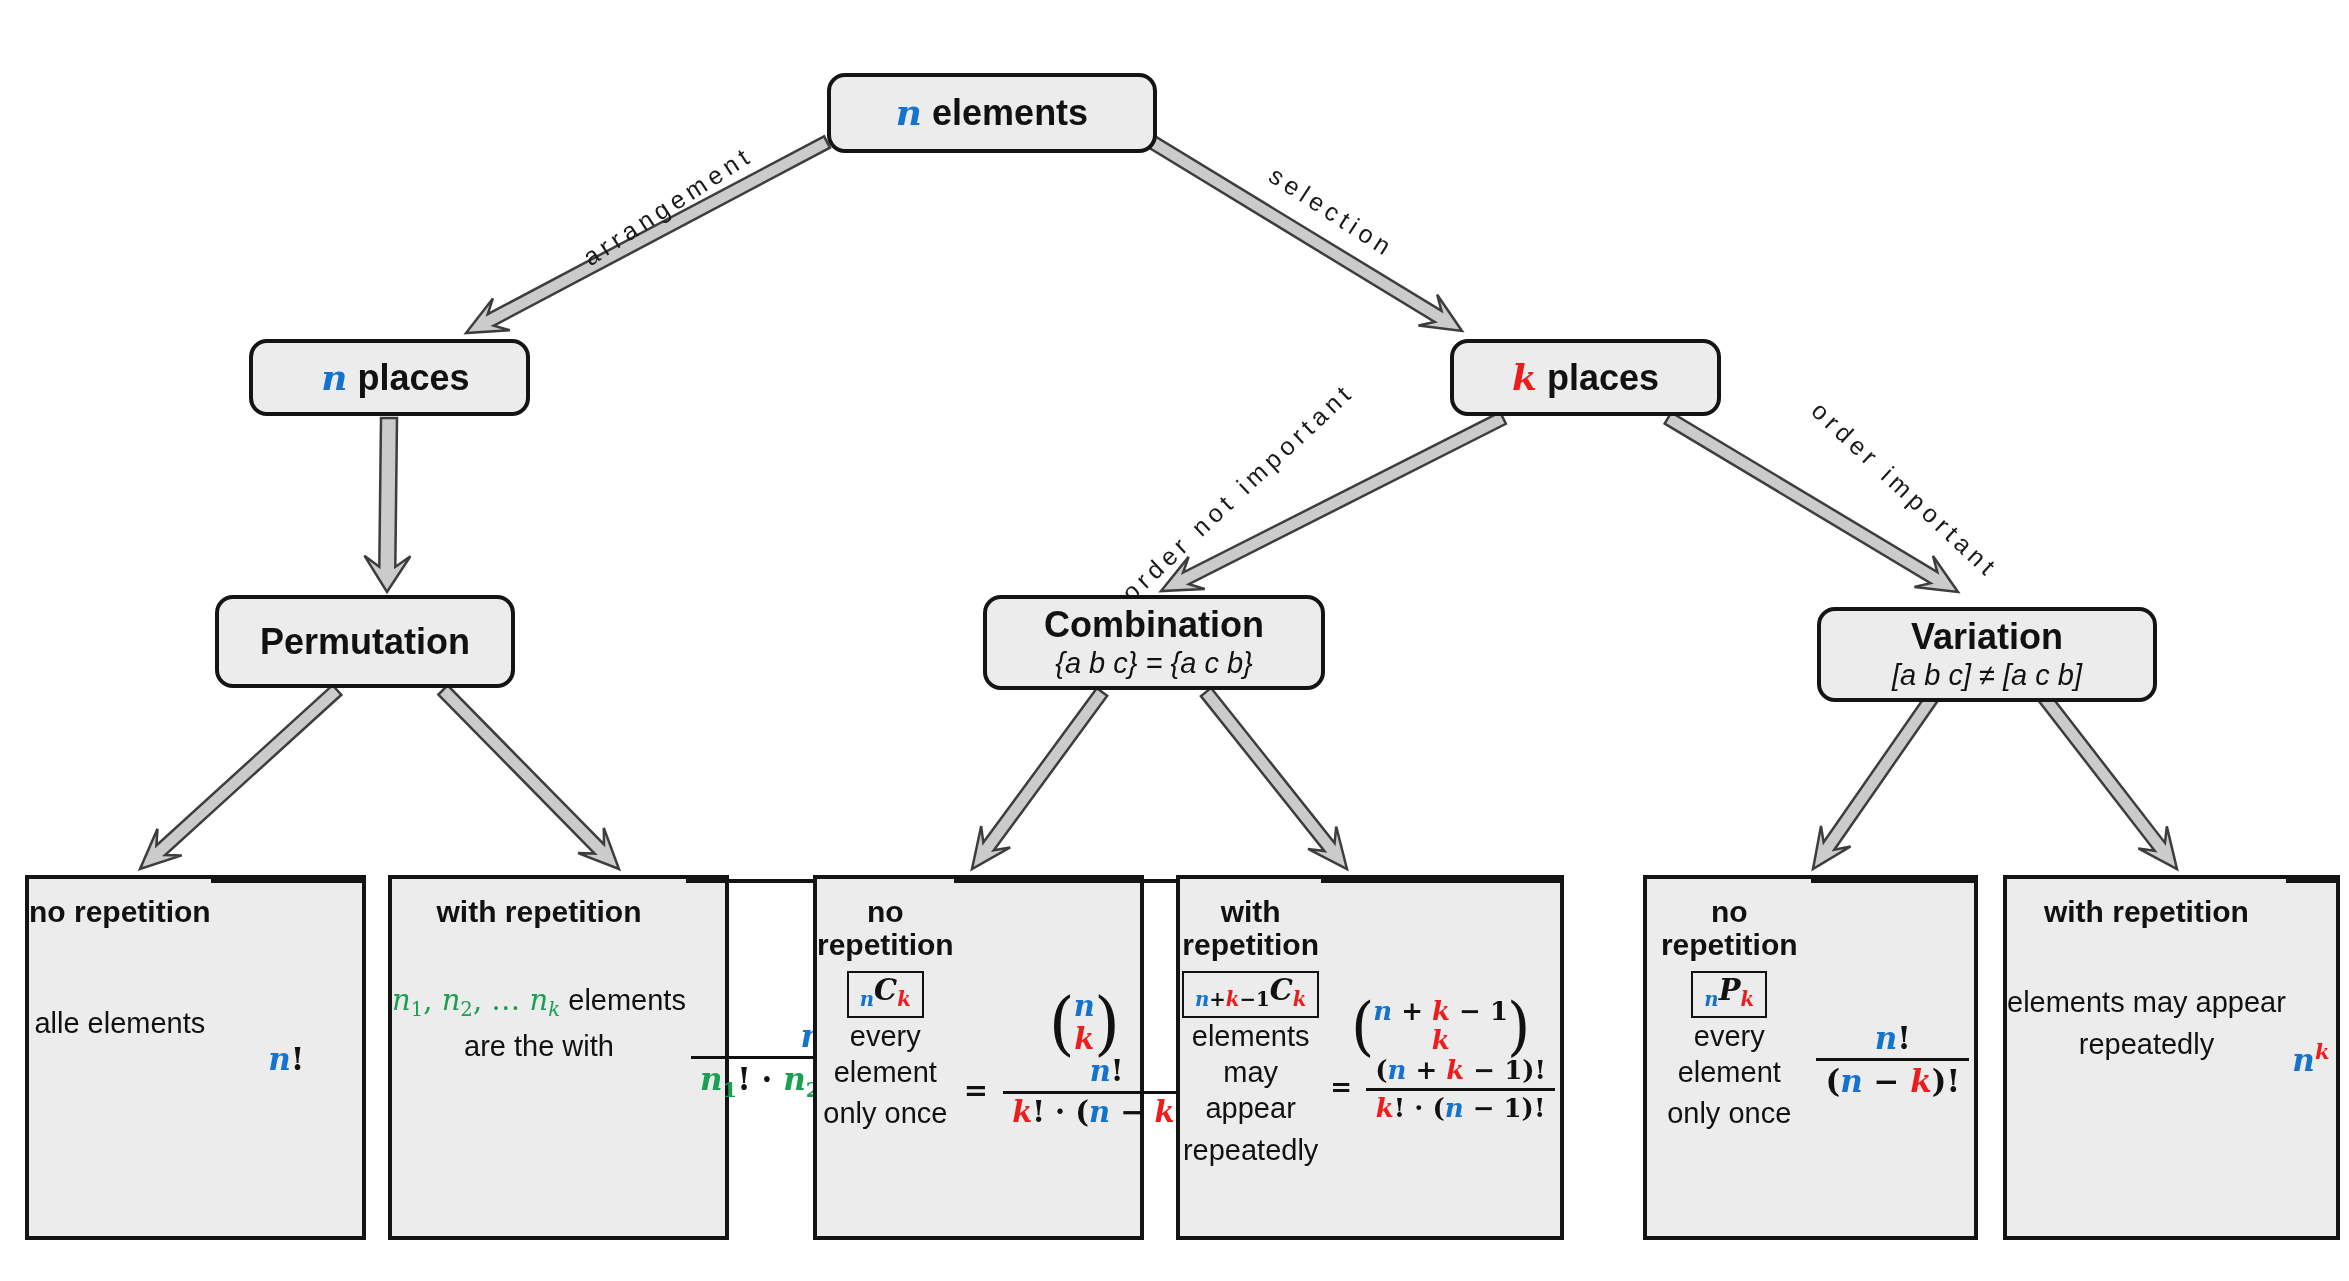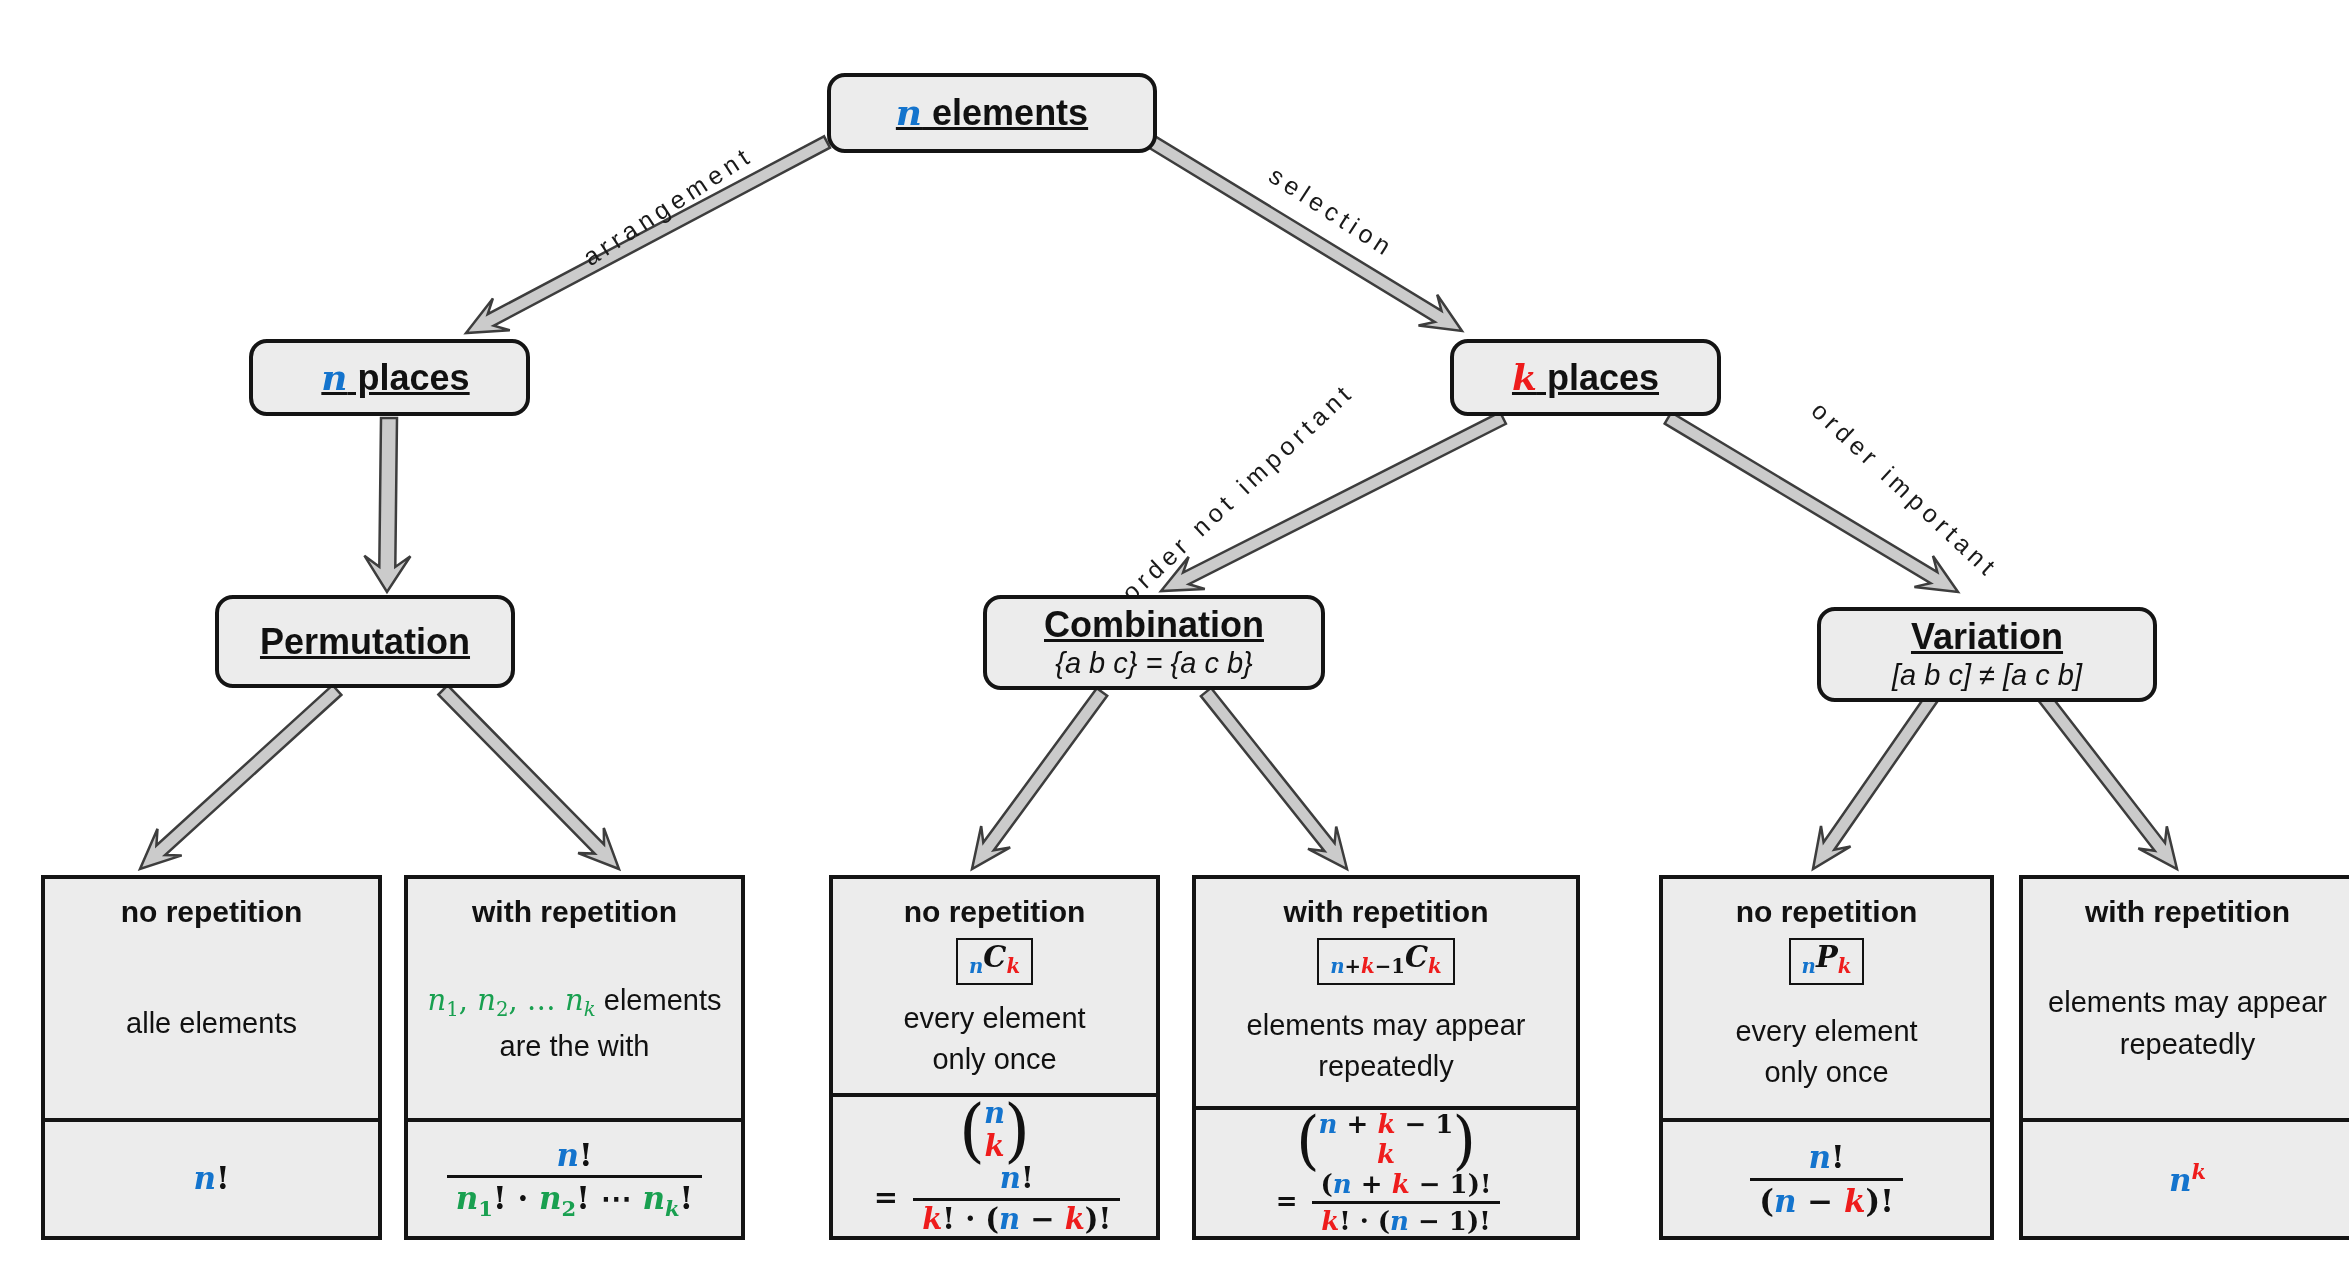--- a/index.html
+++ b/index.html
@@ -13,21 +13,21 @@
   body{width:2349px;height:1281px;position:relative;overflow:hidden;
        font-family:"Liberation Sans",sans-serif;color:#111;}
   #canvas{position:absolute;left:0;top:0;width:2349px;height:1281px;}
   #arrows{position:absolute;left:0;top:0;}
   #arrows path{fill:var(--arrow_fill);stroke:var(--arrow_stroke);stroke-width:2.5;}
 
   
   .node{position:absolute;background:var(--box_fill);border:4px solid var(--box_border);
         border-radius:18px;display:flex;flex-direction:column;align-items:center;
         justify-content:center;}
-  .node-title{font-weight:bold;font-size:36px;text-align:right;line-height:1.1;text-decoration:underline;}
+  .node-title{font-weight:bold;font-size:36px;text-align:right;line-height:1.1;}
   .node-subtitle{font-family:Liberation Sans, sans-serif;font-style:italic;font-size:29px;
         font-weight:normal;margin-top:3px;text-align:center;}
 
   
   .tk{white-space:pre;}
   .math{font-family:"DejaVu Serif",serif;font-weight:bold;}
   .it{font-style:italic;}
   .plain{font-family:"Liberation Sans",sans-serif;font-style:normal;}
   .sub{font-size:.68em;vertical-align:-0.32em;}
   .sup{font-size:.68em;vertical-align:.55em;}
@@ -37,21 +37,21 @@
   .frac>.num{border-bottom:3px solid #111;padding:0 9px 3px;text-align:center;line-height:1.1;}
   .frac>.den{padding:3px 9px 0;text-align:center;line-height:1.1;}
   .binom{display:inline-flex;align-items:center;vertical-align:middle;}
   .binom .bstack{display:inline-block;text-align:center;line-height:1.15;}
   .binom .brow{display:block;}
   .paren{font-size:230%;font-weight:normal;font-style:normal;display:inline-block;
          transform:scaleY(1.05);line-height:.85;margin:0 -1px;}
 
   
   .leaf{position:absolute;background:var(--box_fill);border:4px solid var(--box_border);
-        display:flex;flex-direction:column;margin-left:16px;}
+        display:flex;}
   .leaf-top{height:239px;display:flex;flex-direction:column;align-items:center;}
   .leaf-title{font-weight:bold;font-size:30px;text-align:center;margin-top:16px;line-height:1.1;}
   .badge{border:2.5px solid #111;padding:0 11px 4px;margin-top:10px;
          font-family:"DejaVu Serif",serif;font-weight:bold;font-size:29px;line-height:1.2;}
   .leaf-body{flex:1;display:flex;flex-direction:column;justify-content:center;gap:5px;
          font-size:29px;width:100%;}
   .leaf-body .math{font-weight:normal;}
   .leaf-body-line{text-align:center;line-height:1.25;}
   .leaf-bottom{flex:1;border-top:4px solid var(--box_border);display:flex;
          align-items:center;justify-content:center;}

